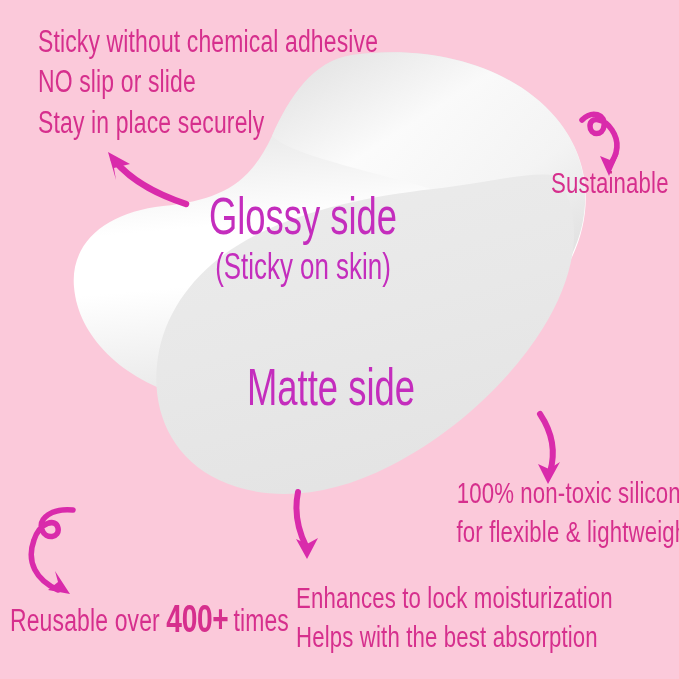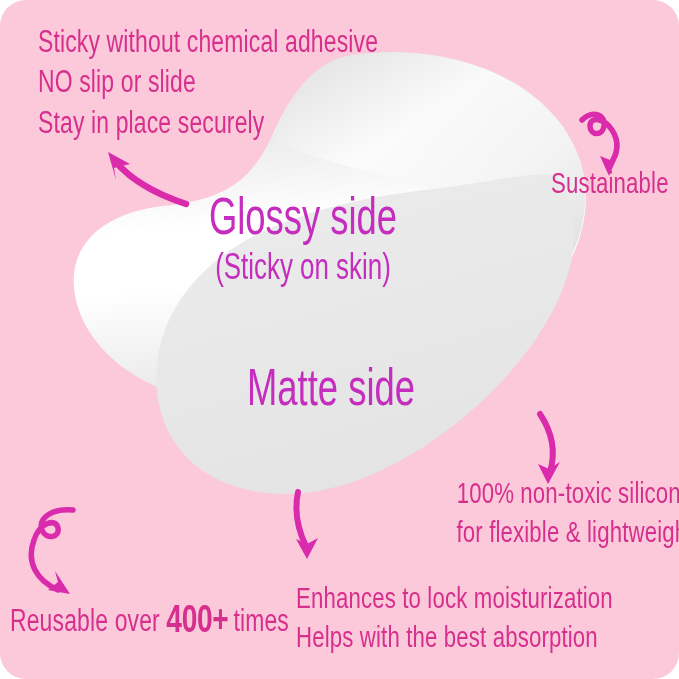--- a/index.html
+++ b/index.html
@@ -7,21 +7,20 @@
     padding: 0;
     background: #ffffff;
   }
   #infographic {
     position: relative;
     width: 679px;
     height: 679px;
     overflow: hidden;
     background: #fbc9da;
     font-family: "Liberation Sans", sans-serif;
-    border-radius: 26px;
     -webkit-font-smoothing: antialiased;
   }
 
   
   #patches {
     position: absolute;
     left: 0; top: 0;
     width: 679px;
     height: 679px;
   }

